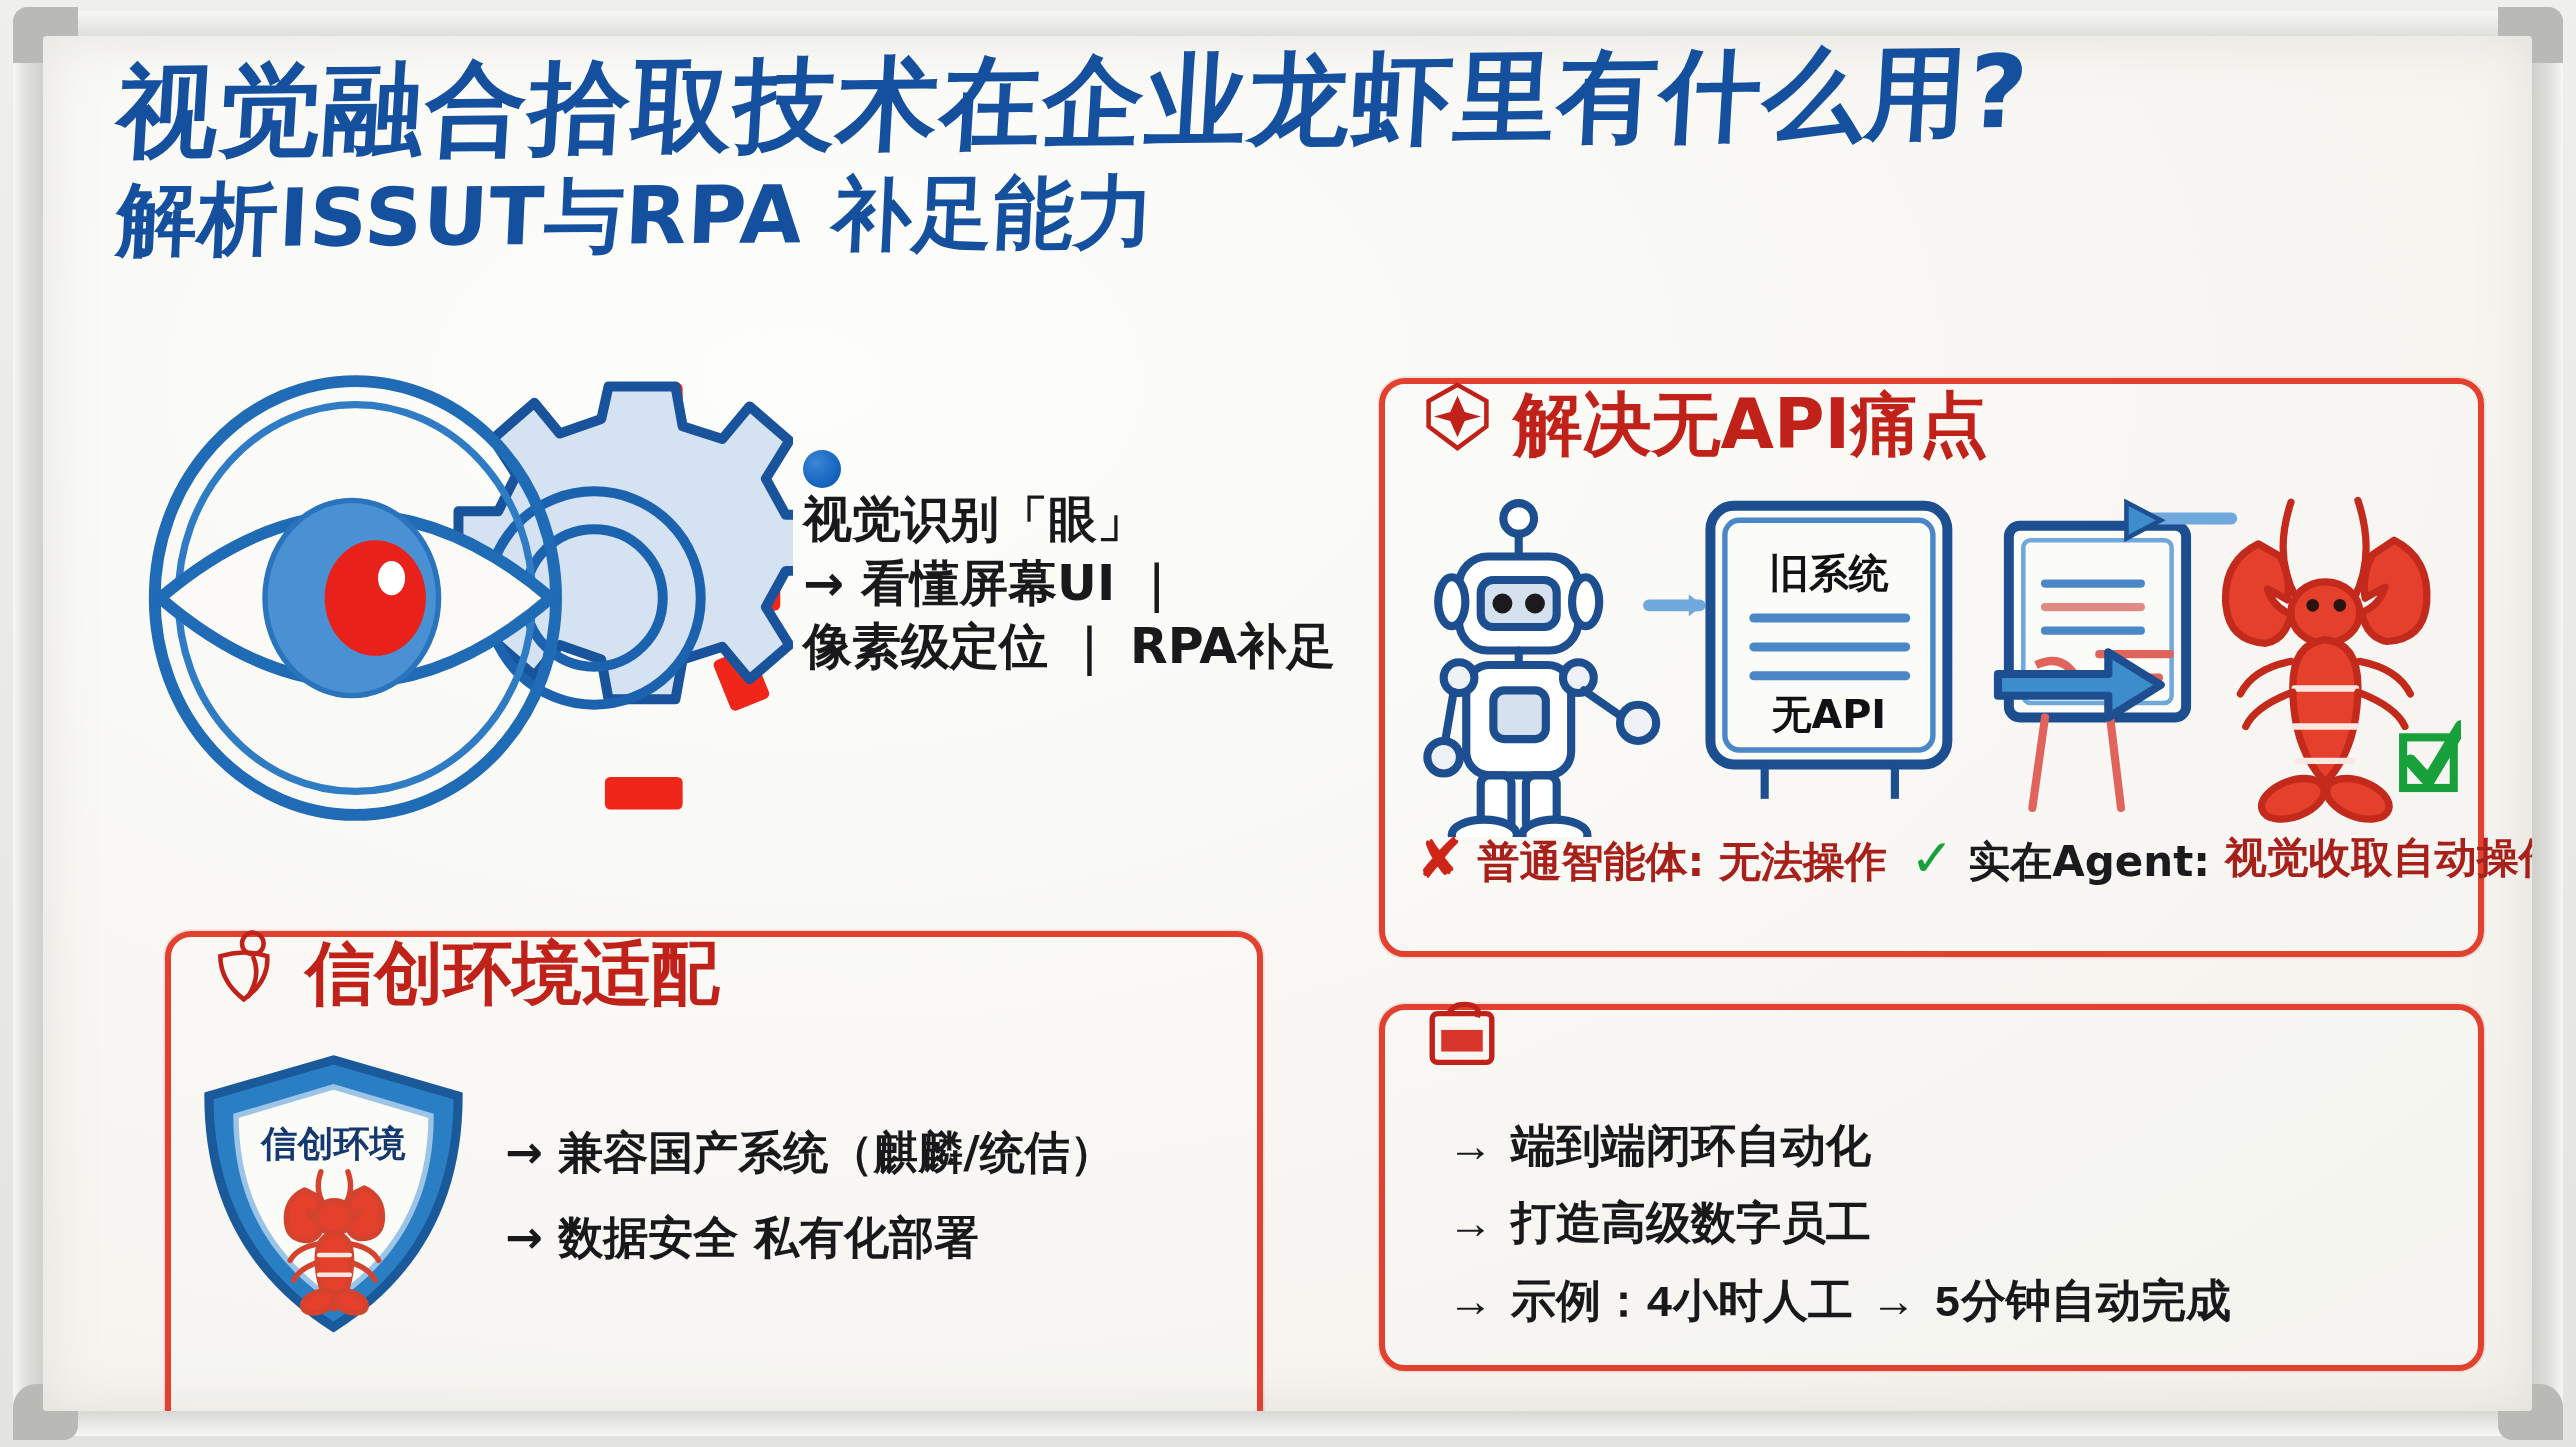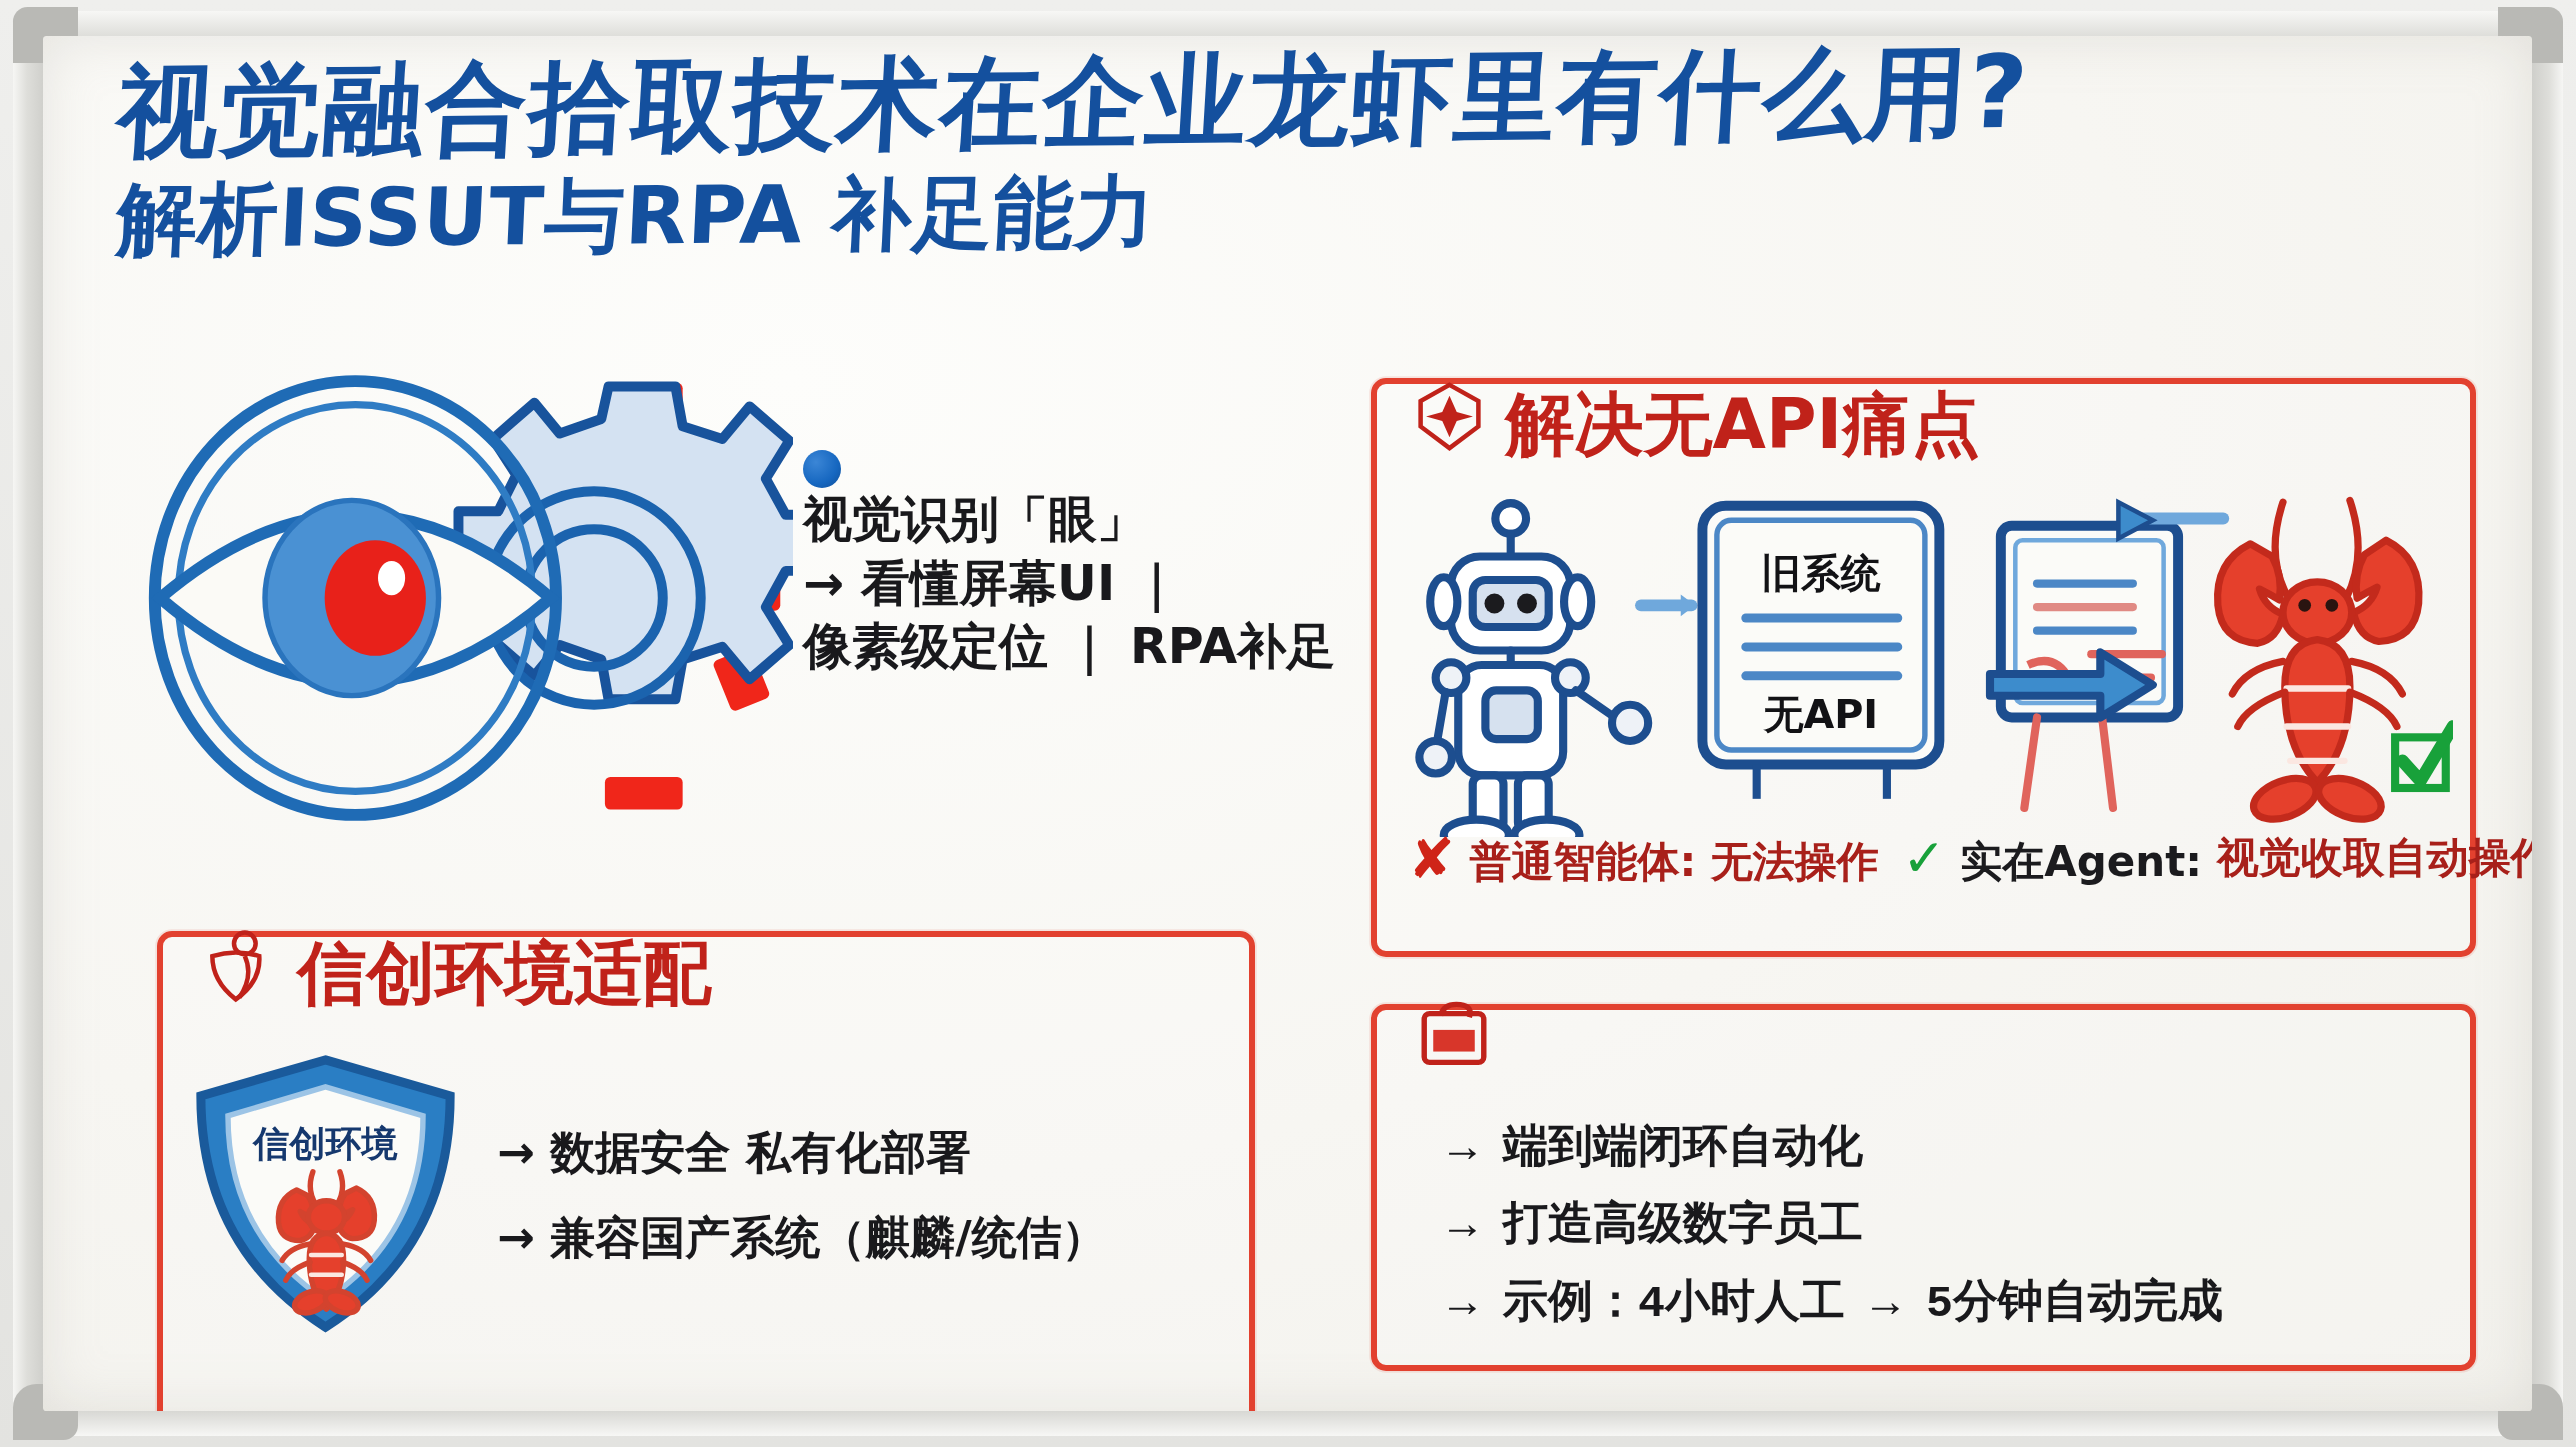--- a/index.html
+++ b/index.html
@@ -57,23 +57,23 @@
   
   #core-text{position:absolute;left:760px;top:414px;width:561px;
     font-family:"DejaVu Sans","Liberation Sans",sans-serif;
     font-size:49px;line-height:1.30;color:#19191c;font-weight:600;}
   #core-text .row{white-space:nowrap;}
   #core-text .head{display:flex;align-items:center;gap:18px;}
   .blue-dot{width:38px;height:38px;border-radius:50%;
     background:radial-gradient(circle at 34% 32%,#3b86d6,#1667c0 60%,#0f4e98);
     flex:0 0 auto;}
   
-  .redbox{position:absolute;border:6.3px solid #e2412f;border-radius:15px;
+  .redbox{position:absolute;border:6.3px solid #e2412f;border-radius:26px;
     box-sizing:border-box;background:rgba(255,255,255,.16);
-    box-shadow:0 0 0 1.8px rgba(226,65,47,.12);}
+    box-shadow:0 0 0 1.8px rgba(226,65,47,.12);margin-left:8px;}
   .box-title{display:flex;align-items:center;gap:23.5px;
     font-family:"DejaVu Sans","Liberation Sans",sans-serif;
     font-weight:bold;color:#c0221a;white-space:nowrap;}
   
   #box-api{left:1328px;top:342px;width:1105px;height:579px;}
   #box-api .box-title{position:absolute;left:40px;top:-5.4px;font-size:69px;}
   #api-illus{position:absolute;left:27px;top:109px;width:1049px;height:344px;}
   #api-foot{position:absolute;left:31px;top:450px;width:1058px;
     display:flex;align-items:flex-start;gap:23.5px;
     font-family:"DejaVu Sans","Liberation Sans",sans-serif;font-size:42px;
@@ -302,22 +302,22 @@
               <path d="M132 216 Q110 220 102 234" fill="none"></path>
               <path d="M133 236 Q111 244 106 256" fill="none"></path>
               <path d="M170 216 Q192 220 200 234" fill="none"></path>
               <path d="M169 236 Q191 244 196 256" fill="none"></path>
               <ellipse cx="134" cy="280" rx="19" ry="11" transform="rotate(-20 134 280)"></ellipse>
               <ellipse cx="168" cy="280" rx="19" ry="11" transform="rotate(20 168 280)"></ellipse>
             </g>
           </svg>
         </div>
         <div id="xc-bullets">
+          <div>→ 兼容国产系统（麒麟/统佶）</div>
           <div>→ 数据安全 私有化部署</div>
-          <div>→ 兼容国产系统（麒麟/统佶）</div>
         </div>
       </div>
     </div>
 
     <div class="redbox" id="box-val">
       <div class="box-title">
         <span>
           <svg width="74" height="69" viewBox="0 0 82 76">
             <path d="M26 18 Q30 4 48 6 Q62 8 58 20" fill="none" stroke="#c0221a" stroke-width="6"></path>
             <rect x="8" y="16" width="66" height="54" rx="6" fill="none" stroke="#c0221a" stroke-width="6"></rect>

